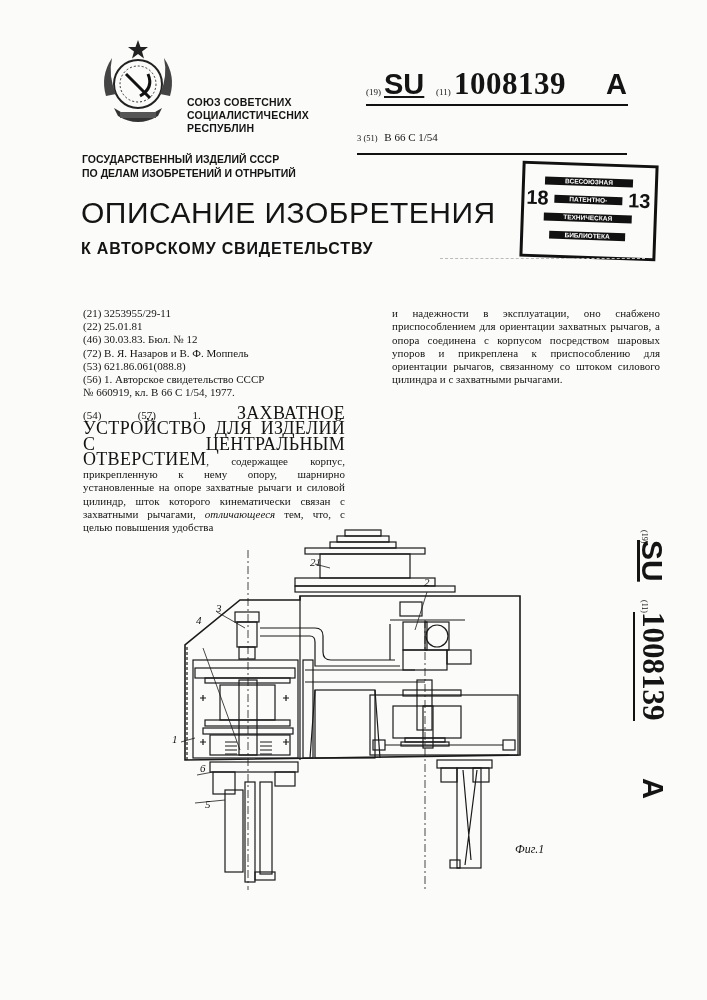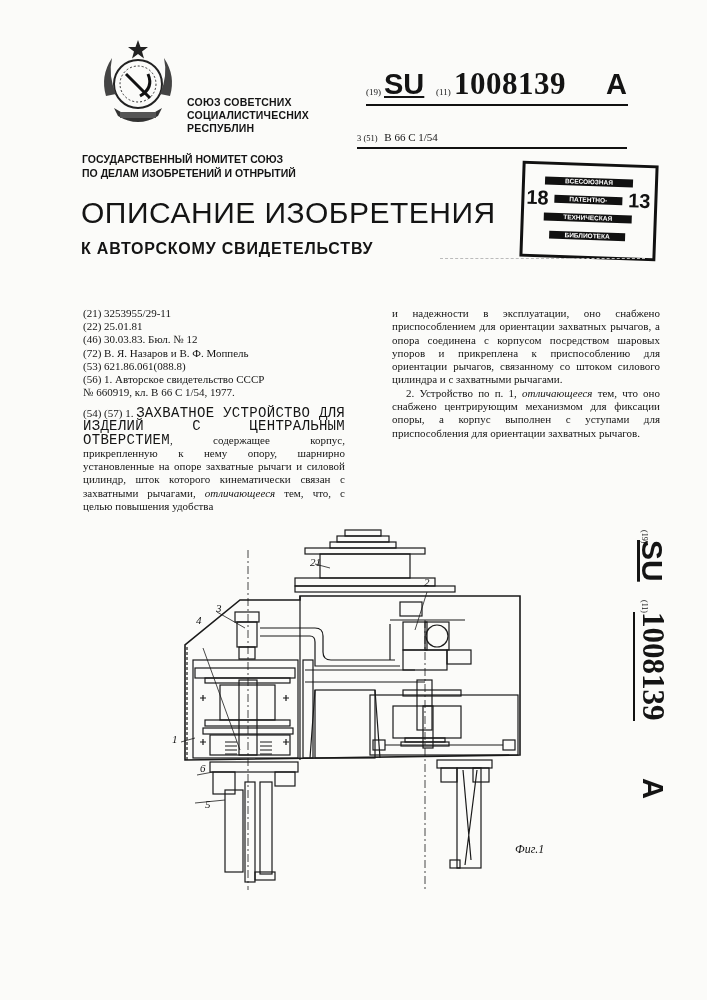--- a/index.html
+++ b/index.html
@@ -10,34 +10,34 @@
     .abs { position: absolute; }
     .sans { font-family: "Liberation Sans", sans-serif; }
     .emblem { left: 92px; top: 36px; width: 92px; height: 92px; }
     .union { left: 187px; top: 64px; font-size: 10.5px; line-height: 13px; font-weight: bold; letter-spacing: 0.2px; margin-top: 32px; }
     .pubno { left: 366px; top: 68px; width: 262px; height: 36px; border-bottom: 2px solid #111; }
     .pubno .c19 { position: absolute; left: 0; top: 19px; font-size: 9px; }
     .pubno .su { position: absolute; left: 18px; top: 0; font-family: "Liberation Sans", sans-serif; font-weight: bold; font-size: 29px; text-decoration: underline; }
     .pubno .c11 { position: absolute; left: 70px; top: 19px; font-size: 9px; }
     .pubno .num { position: absolute; left: 88px; top: -2px; font-weight: bold; font-size: 31px; letter-spacing: 0.5px; }
     .pubno .kind { position: absolute; left: 240px; top: 0; font-family: "Liberation Sans", sans-serif; font-weight: bold; font-size: 29px; }
-    .ipc { left: 357px; top: 131px; width: 270px; font-size: 11px; border-bottom: 2px solid #111; padding-bottom: 4px; }
+    .ipc { left: 357px; top: 131px; width: 270px; font-size: 11px; border-bottom: 2px solid #111; padding-bottom: 10px; }
     .ipc .pre { font-size: 8.5px; margin-right: 4px; }
     .committee { left: 82px; top: 152px; font-size: 10.5px; line-height: 14px; font-weight: bold; }
     .title { left: 81px; top: 196px; font-size: 30px; font-weight: normal; letter-spacing: 0.5px; }
     .subtitle { left: 81px; top: 240px; font-size: 16px; font-weight: bold; letter-spacing: 0.8px; text-align: center; }
     .stamp { left: 521px; top: 163px; width: 130px; height: 90px; border: 3px solid #111; transform: rotate(2deg); font-family: "Liberation Sans", sans-serif; font-weight: bold; }
     .stamp .line { position: absolute; left: 20px; width: 88px; background: #111; color: #fff; font-size: 6.5px; text-align: center; line-height: 8px; overflow: hidden; white-space: nowrap; }
     .stamp .n { position: absolute; top: 22px; font-size: 20px; color: #111; }
     .dash { left: 440px; top: 258px; width: 205px; border-top: 1px dashed #bbb; }
     .biblio { left: 83px; top: 307px; font-size: 11px; line-height: 13.2px; font-family: Liberation Serif, serif; }
     .col { font-size: 11px; line-height: 13.3px; text-align: justify; }
     .col p { margin: 0; }
     .col .ind { text-indent: 14px; }
-    .col .caps { font-family: Liberation Mono, monospace; font-size: 14px; letter-spacing: 0.3px; }
+    .col .caps { font-family: Liberation Serif, serif; font-size: 18px; letter-spacing: 0.3px; }
     .col i { font-style: italic; }
     .left-col { left: 83px; top: 407px; width: 262px; }
     .right-col { left: 360px; top: 307px; width: 268px; margin-left: 32px; }
     .side { left: 627px; top: 530px; width: 50px; height: 280px; }
     .side .inner { position: absolute; left: 50px; top: 0; transform-origin: 0 0; transform: rotate(90deg); white-space: nowrap; width: 280px; height: 48px; }
     .side .c19 { position: absolute; left: 0; top: 28px; font-size: 8px; }
     .side .su { position: absolute; left: 10px; top: 8px; font-family: "Liberation Sans", sans-serif; font-weight: bold; font-size: 30px; text-decoration: underline; }
     .side .c11 { position: absolute; left: 70px; top: 28px; font-size: 8px; }
     .side .num { position: absolute; left: 82px; top: 6px; font-weight: bold; font-size: 31px; border-bottom: 2px solid #111; }
     .side .kind { position: absolute; left: 248px; top: 8px; font-family: "Liberation Sans", sans-serif; font-weight: bold; font-size: 29px; }
@@ -72,21 +72,21 @@
   <span class="num">1008139</span>
   <span class="kind">A</span>
 </div>
 
 <div class="abs ipc">
   <span class="pre">3 (51)</span>
   <span>B 66 C 1/54</span>
 </div>
 
 <div class="abs committee sans">
-  <div>ГОСУДАРСТВЕННЫЙ НОМИТЕТ СОЮЗ</div>
+  <div>ГОСУДАРСТВЕННЫЙ ИЗДЕЛИЙ СССР</div>
   <div>ПО ДЕЛАМ ИЗОБРЕТЕНИЙ И ОТНРЫТИЙ</div>
 </div>
 
 <div class="abs title sans">ОПИСАНИЕ ИЗОБРЕТЕНИЯ</div>
 <div class="abs subtitle sans">К АВТОРСКОМУ СВИДЕТЕЛЬСТВУ</div>
 
 <div class="abs stamp">
   <div class="line" style="top:12px">ВСЕСОЮЗНАЯ</div>
   <div class="line" style="top:30px;left:30px;width:68px">ПАТЕНТНО-</div>
   <div class="line" style="top:48px">ТЕХНИЧЕСКАЯ</div>
@@ -107,23 +107,20 @@
 </div>
 
 <div class="abs col left-col">
   <p>
     <span>(54) (57)  1. </span><span class="caps">ЗАХВАТНОЕ УСТРОЙСТВО ДЛЯ ИЗДЕЛИЙ С ЦЕНТРАЛЬНЫМ ОТВЕРСТИЕМ</span><span>, содержащее корпус, прикрепленную к нему опору, шарнирно установленные на опоре захватные рычаги и силовой цилиндр, шток которого кинематически связан с захватными рычагами, </span><i>отличающееся</i><span> тем, что, с целью повышения удобства</span>
   </p>
 </div>
 
 <div class="abs col right-col">
   <p>и надежности в эксплуатации, оно снабжено приспособлением для ориентации захватных рычагов, а опора соединена с корпусом посредством шаровых упоров  и прикреплена к приспособлению для ориентации рычагов, связанному со штоком силового цилиндра и с захватными рычагами.</p>
-  <p class="ind">
-    <span>2. Устройство по п. 1, </span><i>отличающееся</i><span> тем, что оно снабжено центрирующим механизмом для фиксации опоры, а корпус выполнен с уступами для приспособления для ориентации захватных рычагов.</span>
-  </p>
 </div>
 
 <div class="abs side">
   <div class="inner">
     <span class="c19">(19)</span>
     <span class="su">SU</span>
     <span class="c11">(11)</span>
     <span class="num">1008139</span>
     <span class="kind">A</span>
   </div>

